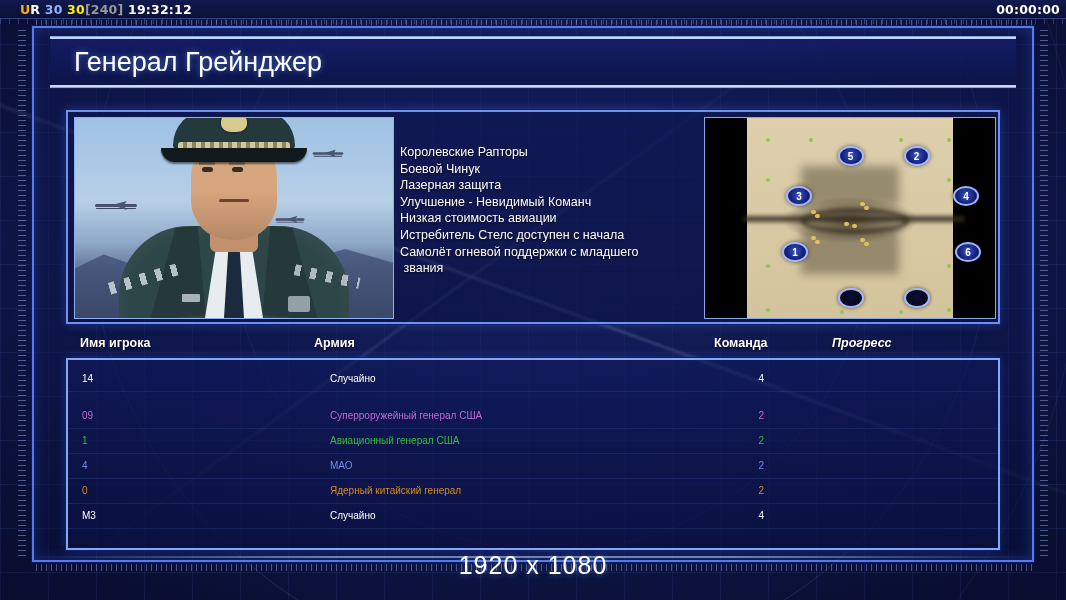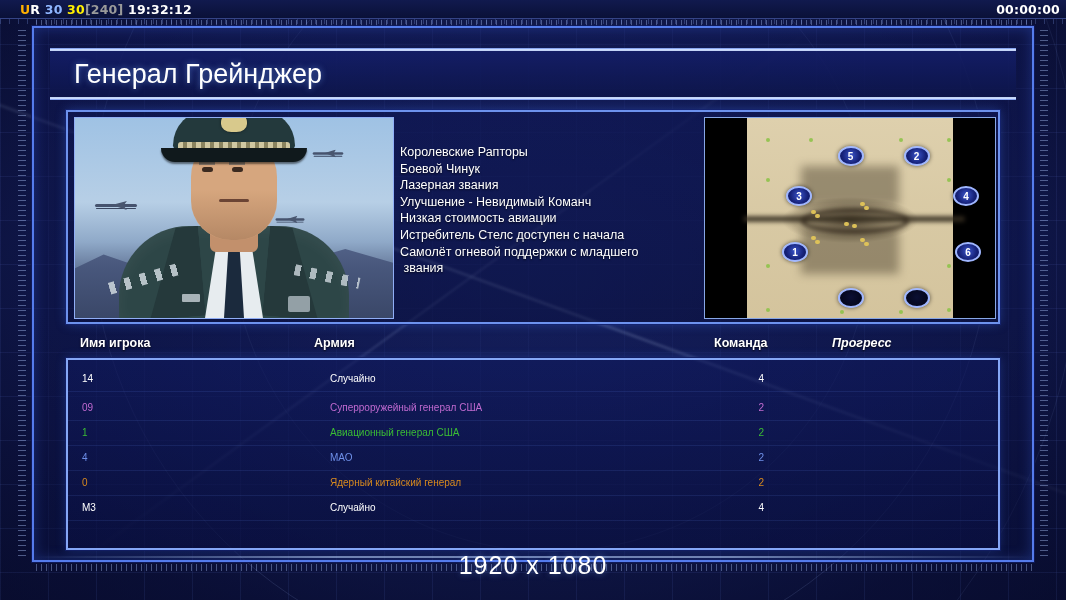--- a/index.html
+++ b/index.html
@@ -83,21 +83,20 @@
     background-image:repeating-linear-gradient(to right, rgba(175,200,255,.5) 0 1px, transparent 1px 5px);}
 
   
   #titleband{
     position:absolute;left:50px;top:36px;width:966px;height:52px;
     background:linear-gradient(180deg,rgba(20,30,105,.85) 0%,rgba(12,20,72,.85) 100%);
     border-top:2px solid rgba(150,180,255,.9);
     border-bottom:2px solid rgba(150,180,255,.9);
     display:flex;align-items:center;
     box-sizing:border-box;
-    margin-top:12px;
   }
   #titleband .glow-t{position:absolute;left:0;right:0;top:-1px;height:2px;background:rgba(205,222,255,.95);}
   #titleband .glow-b{position:absolute;left:0;right:0;bottom:-1px;height:2px;background:rgba(205,222,255,.95);}
   #page-title{
     font-size:27px;font-weight:400;color:#fff;padding-left:24px;
     text-shadow:0 0 6px rgba(120,170,255,.6);
     font-family:"Liberation Sans",sans-serif;
   }
 
   
@@ -324,21 +323,21 @@
         <div class="capbase"></div>
         <div class="scramble"></div>
         <div class="brim"></div>
         <div class="capbadge"></div>
       </div>
     </div>
 
     <div id="desc">
         <div>Королевские Рапторы</div>
         <div>Боевой Чинук</div>
-        <div>Лазерная звания</div>
+        <div>Лазерная защита</div>
         <div>Улучшение - Невидимый Команч</div>
         <div>Низкая стоимость авиации</div>
         <div>Истребитель Стелс доступен с начала</div>
         <div>Самолёт огневой поддержки с младшего
  звания</div>
       </div>
 
     <div id="minimapwrap">
       <div id="minimap">
         <div class="darkq dq1"></div>
@@ -399,21 +398,21 @@
   </div>
 
   <div id="tablebox">
       <div class="prow" style="margin-top: 6px;">
         <span class="c-name" style="color: rgb(255, 255, 255);">14</span>
         <span class="c-army" style="color: rgb(255, 255, 255);">Случайно</span>
         <span class="c-team" style="color: rgb(255, 255, 255);">4</span>
         <span class="c-prog"><span class="bar"><span class="fill" style="width: 17%; background-color: rgb(74, 122, 232);"></span></span></span>
       </div>
       <div class="rowsep"></div>
-      <div class="prow" style="margin-top: 4px;">
+      <div class="prow" style="margin-top: 12px;">
         <span class="c-name" style="color: rgb(192, 106, 208);">09</span>
         <span class="c-army" style="color: rgb(192, 106, 208);">Суперроружейный генерал США</span>
         <span class="c-team" style="color: rgb(192, 106, 208);">2</span>
         <span class="c-prog"><span class="bar"><span class="fill" style="width: 2%; background-color: rgb(208, 138, 224);"></span></span></span>
       </div>
       <div class="rowsep"></div>
       <div class="prow" style="margin-top: 0px;">
         <span class="c-name" style="color: rgb(59, 189, 52);">1</span>
         <span class="c-army" style="color: rgb(59, 189, 52);">Авиационный генерал США</span>
         <span class="c-team" style="color: rgb(59, 189, 52);">2</span>

